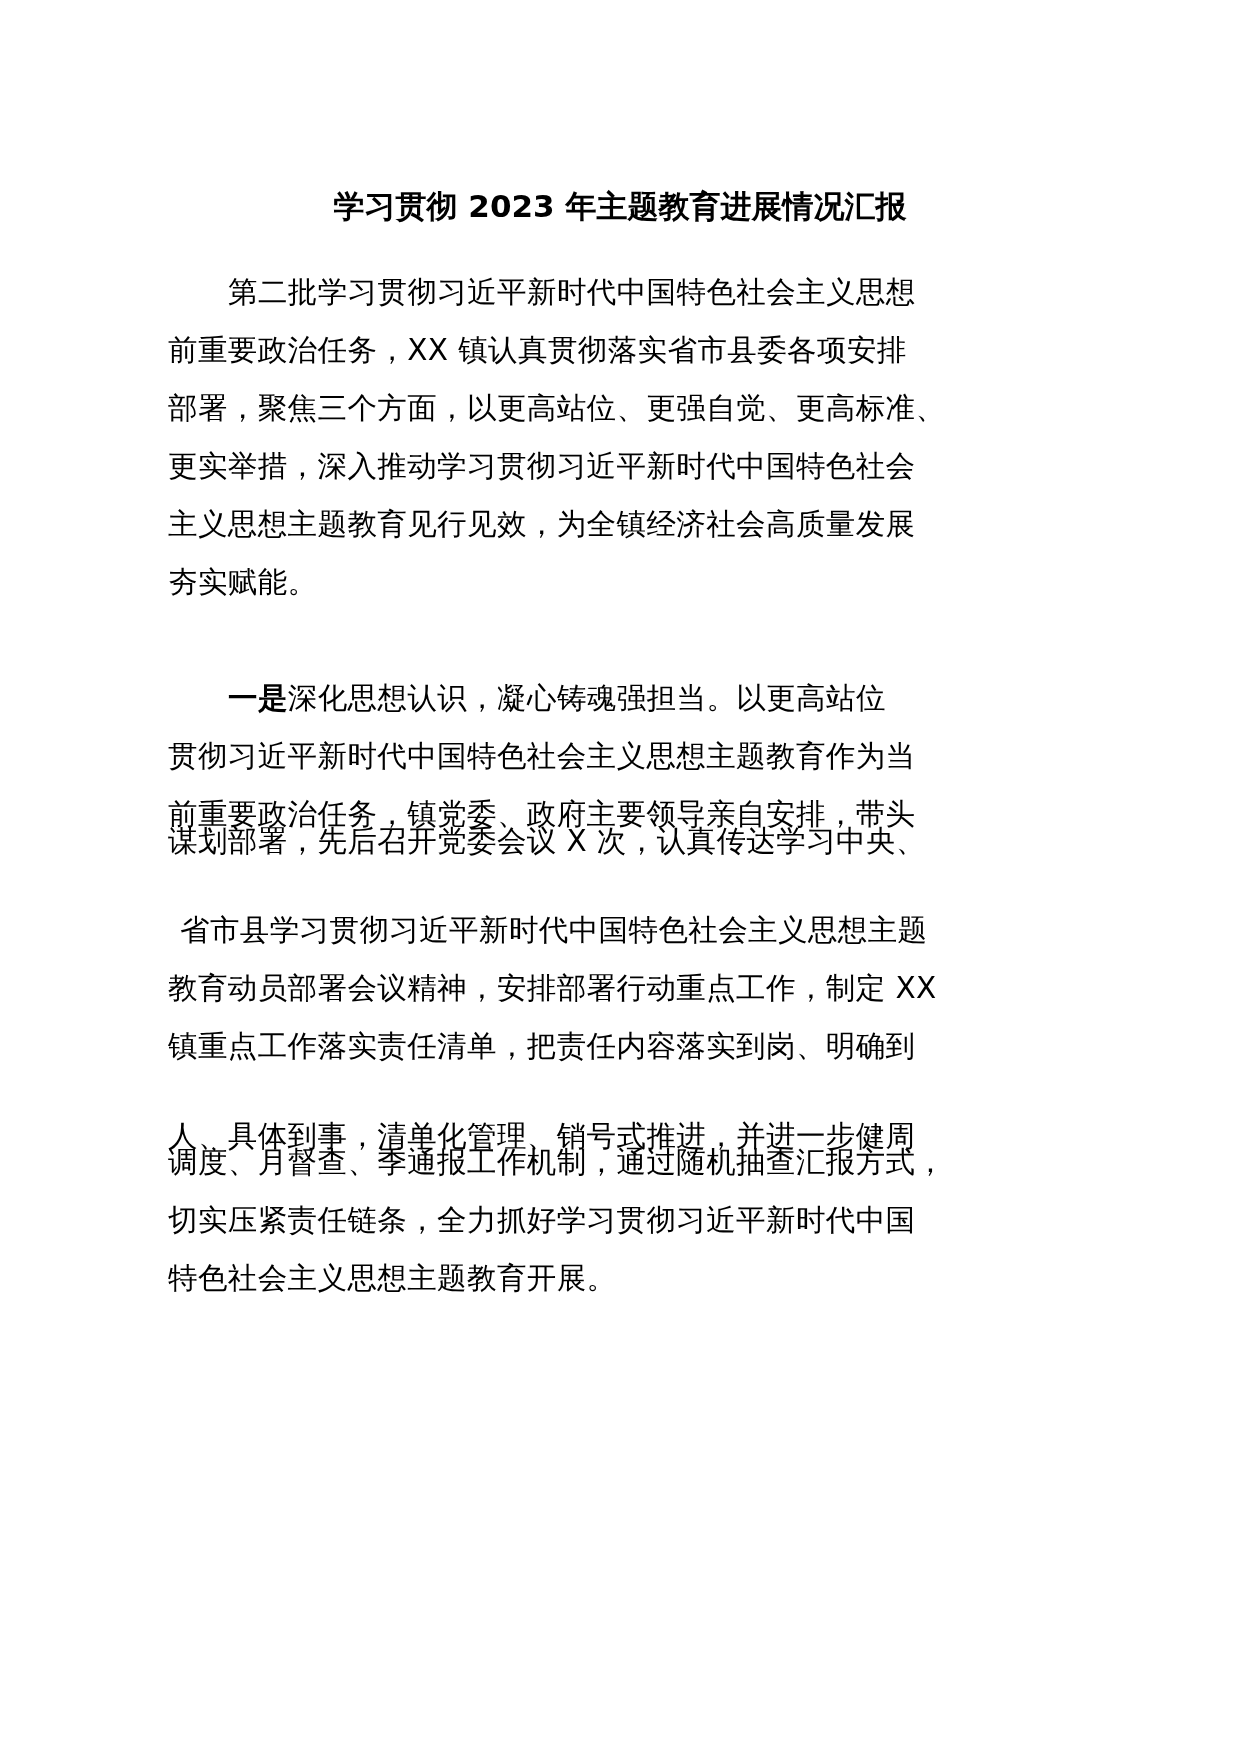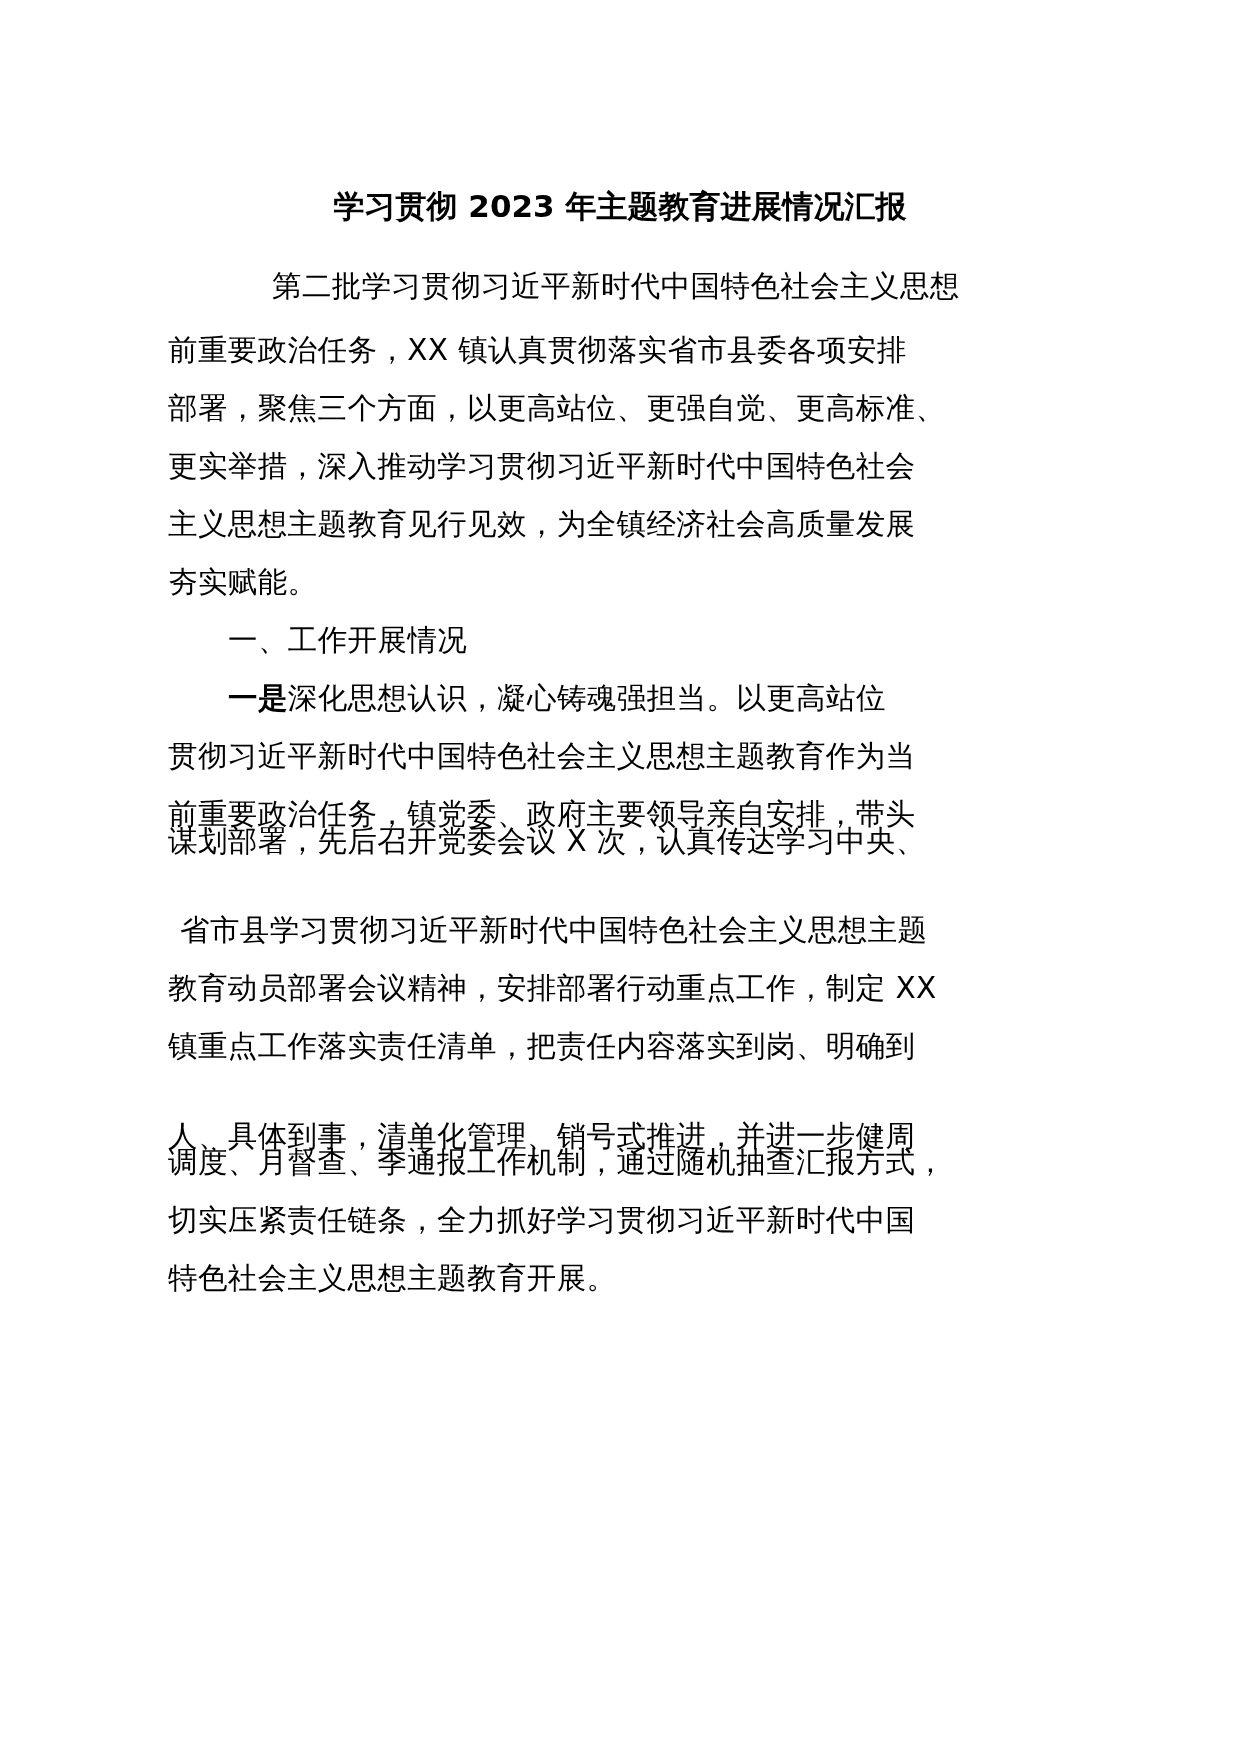--- a/index.html
+++ b/index.html
@@ -52,29 +52,28 @@
     }
   </style>
 </head>
 <body>
 
 <div class="page">
 
   <div class="title">学习贯彻 2023 年主题教育进展情况汇报</div>
 
   <div>
-    <div class="line indent" style="top:266px;margin-left:44px;">第二批学习贯彻习近平新时代中国特色社会主义思想</div>
+    <div class="line indent" style="top:272px;">第二批学习贯彻习近平新时代中国特色社会主义思想</div>
     <div class="line" style="top:330px;">前重要政治任务，XX 镇认真贯彻落实省市县委各项安排</div>
     <div class="line" style="top:388px;">部署，聚焦三个方面，以更高站位、更强自觉、更高标准、</div>
     <div class="line" style="top:446px;">更实举措，深入推动学习贯彻习近平新时代中国特色社会</div>
     <div class="line" style="top:504px;">主义思想主题教育见行见效，为全镇经济社会高质量发展</div>
     <div class="line" style="top:562px;">夯实赋能。</div>
   </div>
 
-  <div class="line indent" style="top:620px;">一、工作开展情况</div>
 
   <div>
     <div class="line indent" style="top:678px;"><span class="bold">一是</span><span>深化思想认识，凝心铸魂强担当。以更高站位</span></div>
     <div class="line" style="top:736px;">贯彻习近平新时代中国特色社会主义思想主题教育作为当</div>
     <div class="line" style="top:794px;">前重要政治任务，镇党委、政府主要领导亲自安排，带头</div>
     <div class="line" style="top:821px;">谋划部署，先后召开党委会议 X 次，认真传达学习中央、</div>
     <div class="line" style="top:910px;margin-left:12px;">省市县学习贯彻习近平新时代中国特色社会主义思想主题</div>
     <div class="line" style="top:968px;">教育动员部署会议精神，安排部署行动重点工作，制定 XX</div>
     <div class="line" style="top:1026px;">镇重点工作落实责任清单，把责任内容落实到岗、明确到</div>
     <div class="line" style="top:1116px;">人、具体到事，清单化管理、销号式推进，并进一步健周</div>

